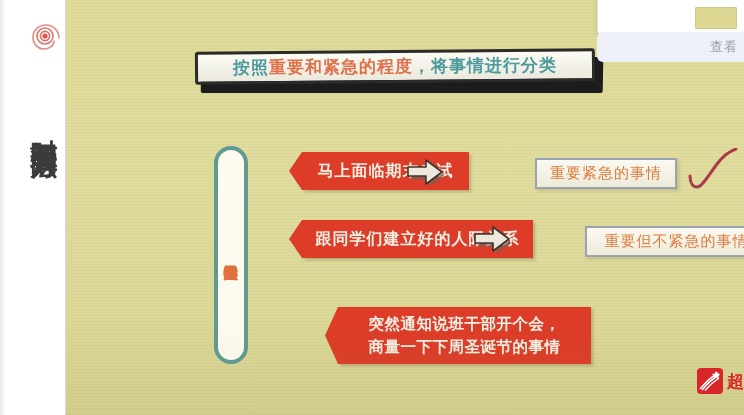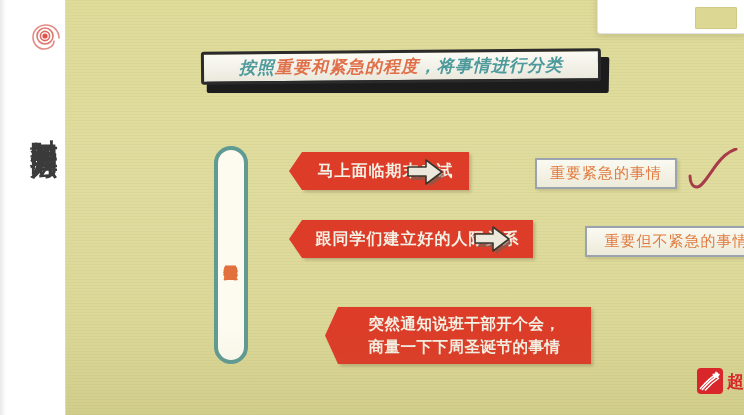--- a/index.html
+++ b/index.html
@@ -50,21 +50,21 @@
       linear-gradient(180deg,#dfdb99 0%,#dfdc9e 45%,#d9d593 100%);
     overflow:hidden;
   }
   .slide-bottom-fade{
     position:absolute;left:0;bottom:0;width:100%;height:90px;
     background:linear-gradient(to bottom,rgba(0,0,0,0),rgba(140,135,70,0.10));
     pointer-events:none;
   }
 
   
-  .banner-wrap{position:absolute;left:135px;top:50px;width:408px;height:44px;font-style:italic;}
+  .banner-wrap{position:absolute;left:129px;top:50px;width:408px;height:44px;}
   .banner-shadow{
     position:absolute;left:6px;top:7px;width:402px;height:36px;
     background:#1c1c1c;
     transform:skewX(-1deg);
     border-radius:2px;
   }
   .banner{
     position:absolute;left:0;top:0;width:400px;height:33px;
     background:linear-gradient(180deg,#fbfaf4,#ebe9dd);
     border:3px solid #2b2b2b;
@@ -270,14 +270,17 @@
       </div>
       <div class="brand-text">
         <span class="brand-red">超星</span>
       </div>
     </div>
   </div>
 
   <div class="overlay-panel">
     <div class="overlay-thumb"></div>
   </div>
+  <div class="overlay-pill">
+    <span>查看</span>
+  </div>
 
 </div>
 
 </body></html>

